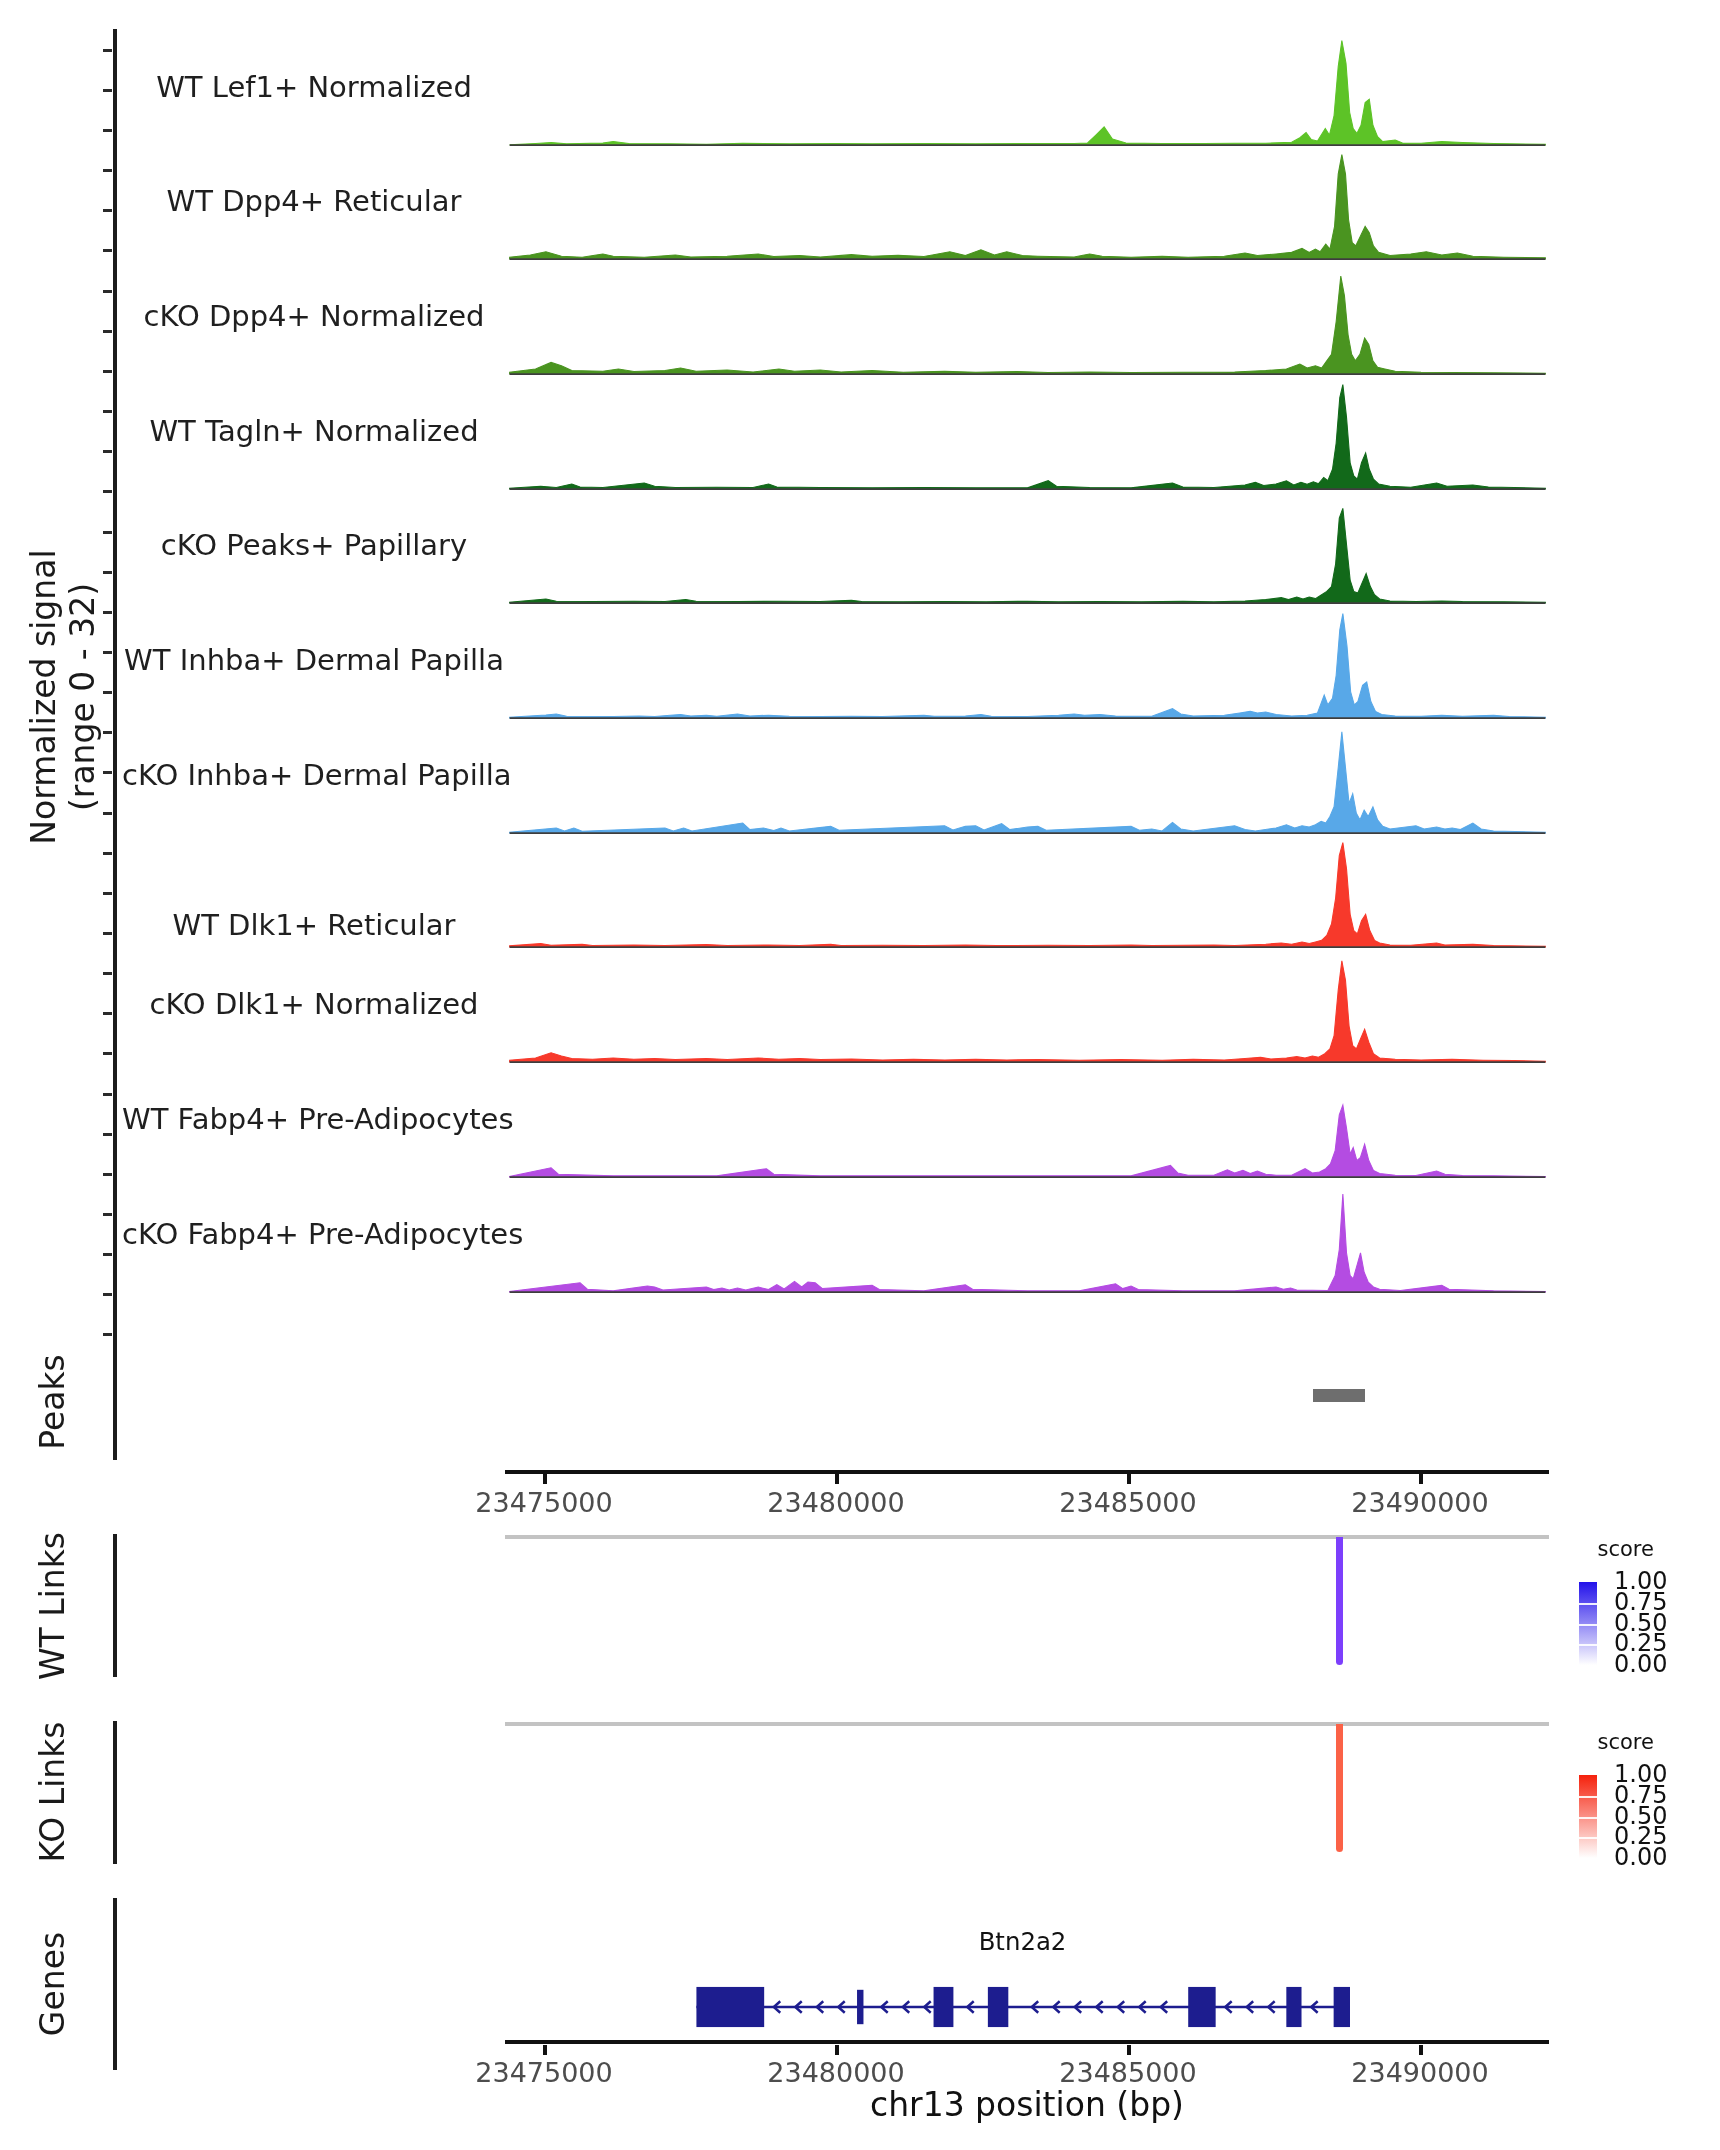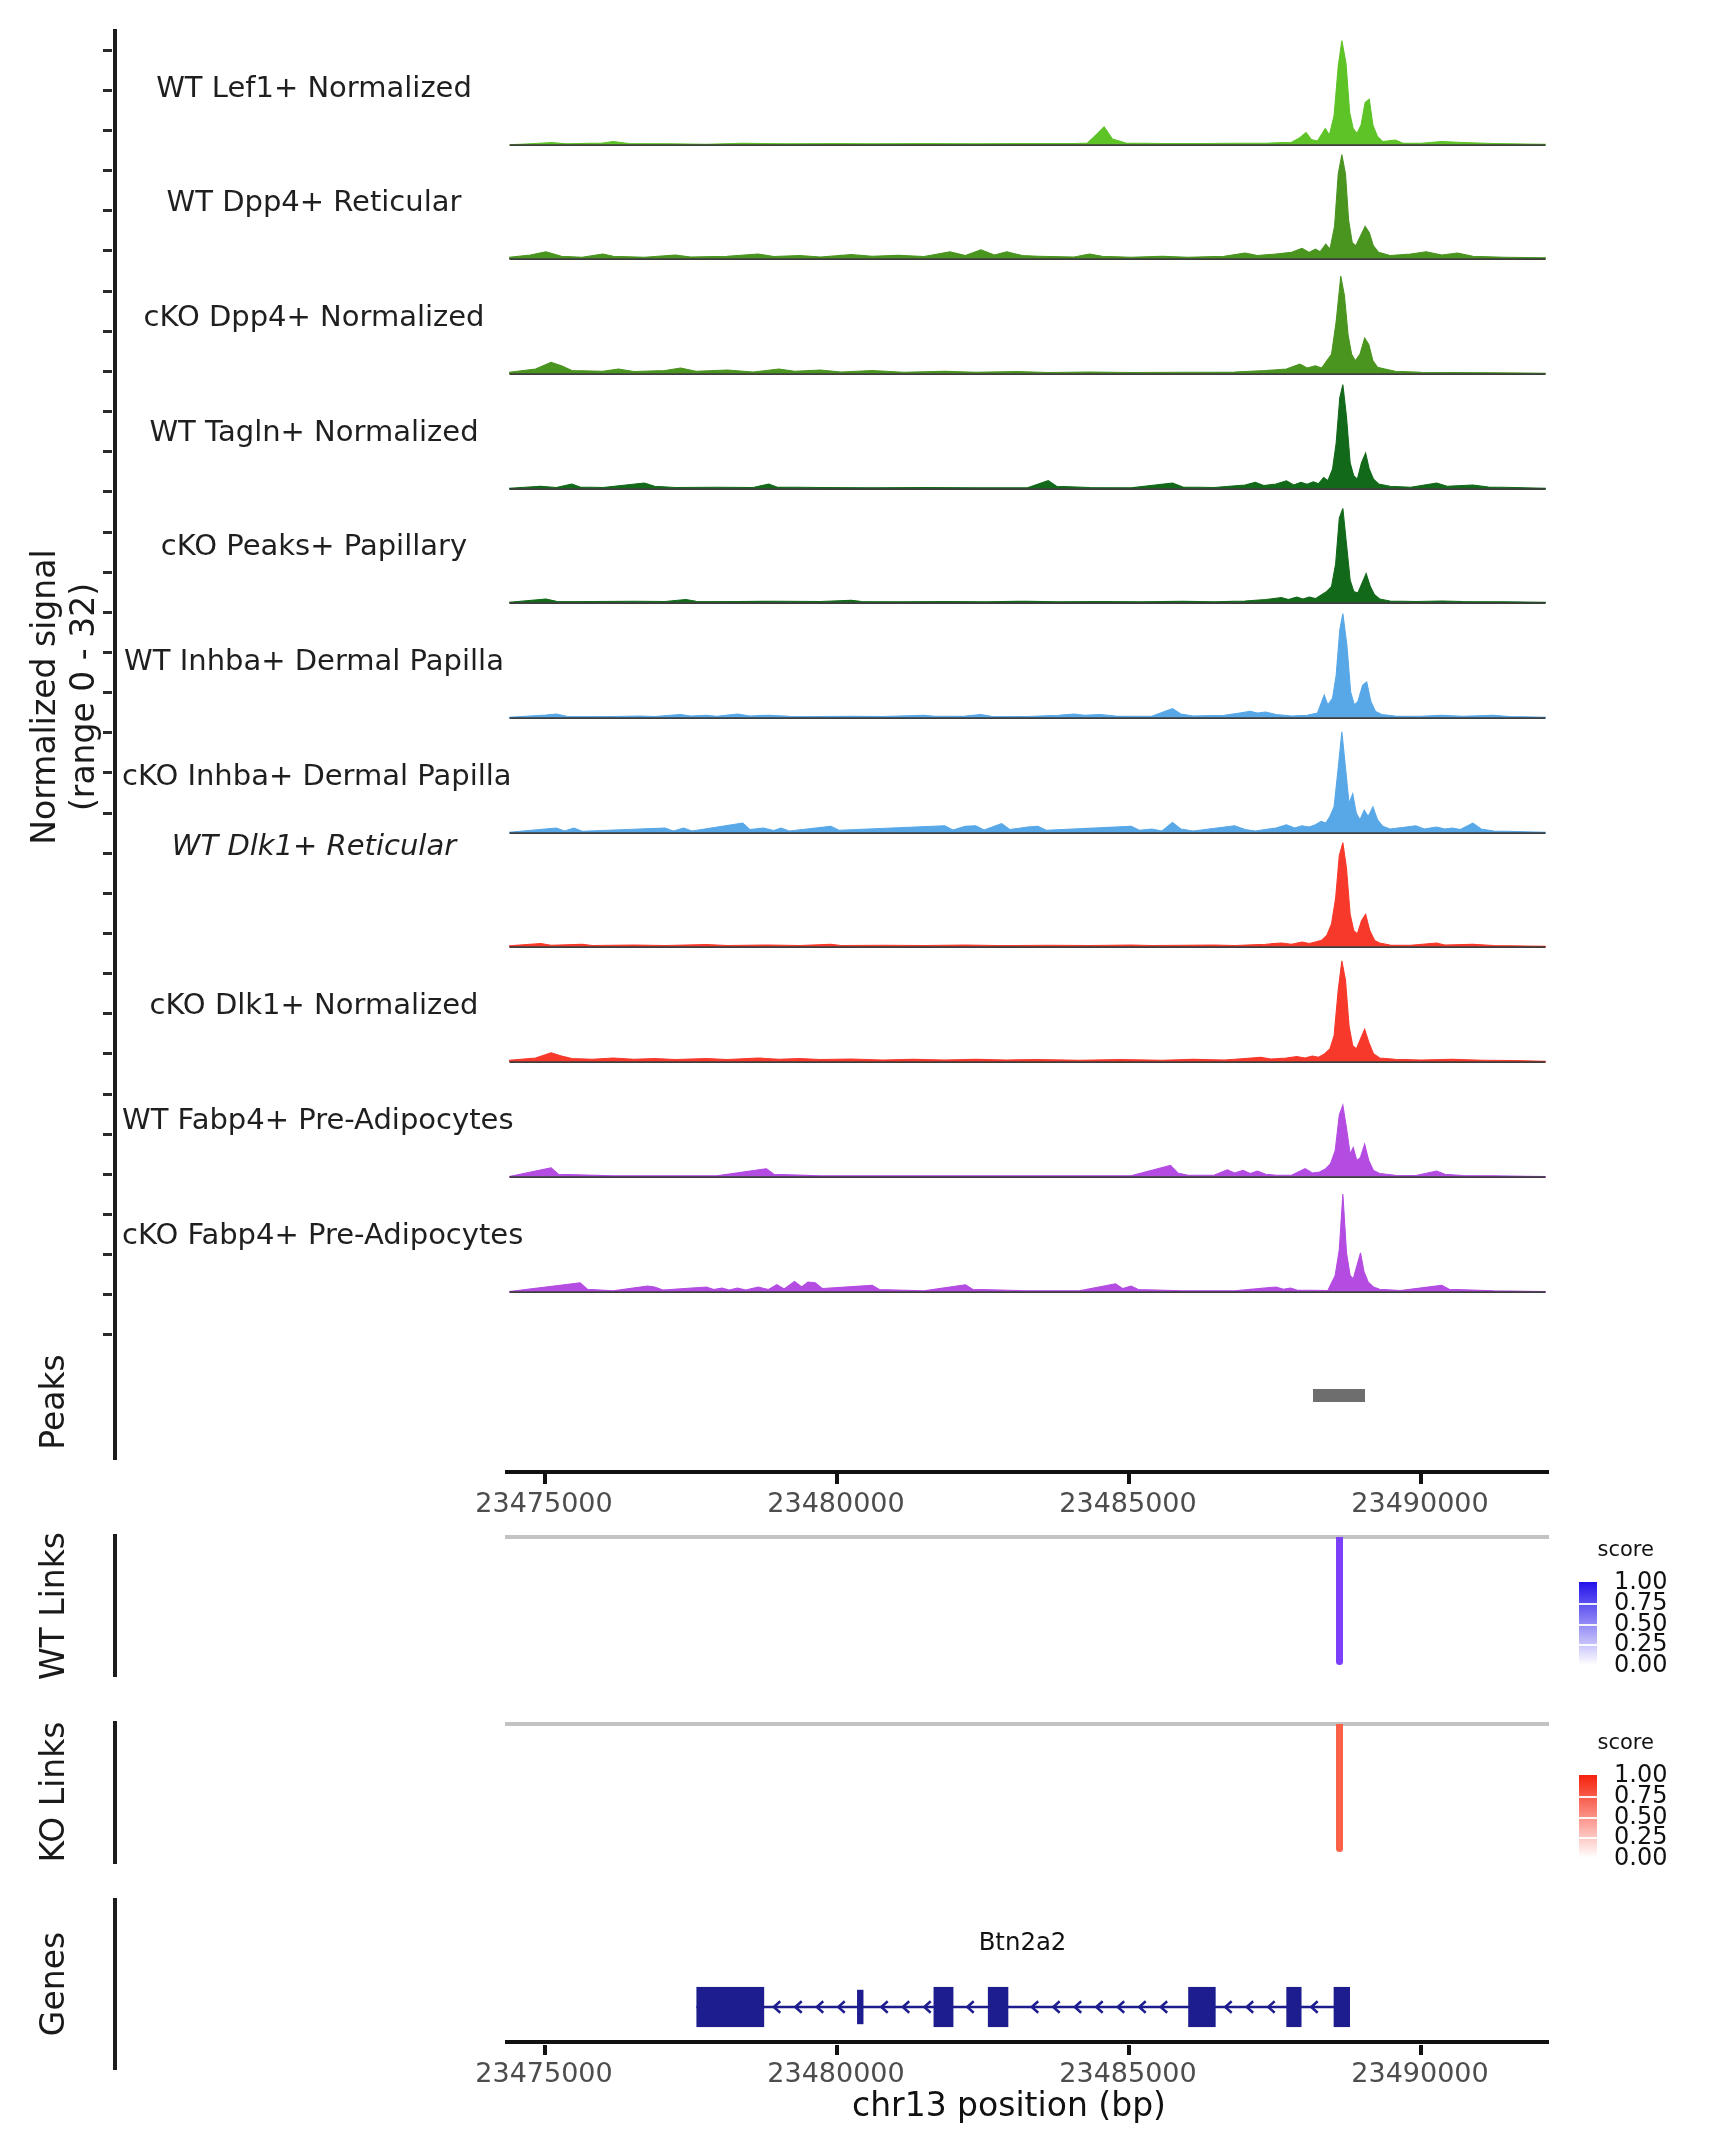--- a/index.html
+++ b/index.html
@@ -25,21 +25,21 @@
   }
   .links-baseline{position:absolute;left:505px;width:1044px;height:3.6px;background:#c3c3c3;}
   .link-line{position:absolute;width:6.5px;border-radius:0 0 3.6px 3.6px;}
   .legend{position:absolute;left:1559px;width:158px;}
   .legend-title{font-size:21px;line-height:33px;text-align:center;width:122px;margin-left:5.7px;color:#111;}
   .legend-bar{position:absolute;left:20px;top:49px;width:18px;height:83px;}
   .legend-dash{position:absolute;left:0;width:100%;height:2.2px;background:#ffffff;opacity:.9;}
   .legend-val{position:absolute;left:55px;width:93px;height:21.5px;font-size:24px;line-height:21.5px;color:#111;text-align:left;}
   .peaks-bar{position:absolute;top:1389px;height:13px;}
   .gene-name{position:absolute;font-size:24.4px;height:29px;line-height:29px;text-align:center;color:#111;}
-  .chr-label{position:absolute;left:487px;width:1044px;text-align:center;font-size:33px;color:#111;}
+  .chr-label{position:absolute;left:505px;width:1044px;text-align:center;font-size:33px;color:#111;}
 </style>
 </head>
 <body>
 
 <div id="figure">
 
   <div class="vline" style="left:113px;top:29px;width:3.6px;height:1337px;"></div>
   <div id="yticks">
       <div class="ytick" style="top: 49px;"></div>
       <div class="ytick" style="top: 89px;"></div>
@@ -110,21 +110,21 @@
       <div class="track-label" style="top: 643px;">WT Inhba+ Dermal Papilla</div>
       <svg class="track-svg" viewBox="0 0 1450 154" style="top: 610px;">
         <polygon points="0,151 0.0,150.1 50.8,146.9 65.3,145.5 79.8,148.7 145.0,149.2 181.3,148.3 203.0,149.2 224.8,147.3 239.3,146.4 253.7,148.3 275.5,147.3 290.0,148.7 319.0,145.5 336.4,148.3 362.5,147.3 391.5,148.7 435.0,149.2 478.5,148.7 522.0,149.2 580.0,147.3 594.5,148.7 638.0,148.3 659.8,146.4 674.3,148.7 725.0,149.2 768.5,147.3 790.3,145.5 804.8,147.3 826.5,146.4 848.3,148.3 899.0,148.7 928.0,138.2 939.6,145.5 957.0,148.3 1000.5,147.3 1022.2,144.2 1036.8,141.9 1046.9,144.2 1058.5,142.8 1073.0,146.4 1094.8,148.3 1116.5,147.3 1131.0,144.2 1140.4,119.1 1145.5,132.8 1152.0,123.6 1157.1,91.7 1162.2,27.8 1166.5,5.0 1172.3,50.6 1177.4,114.5 1182.5,132.8 1187.5,128.2 1194.1,105.4 1199.9,100.8 1205.7,128.2 1212.2,141.9 1220.9,146.4 1239.8,148.3 1276.0,148.7 1305.0,147.3 1334.0,148.7 1377.5,147.3 1399.3,149.2 1450.0,150.1 1450,151" fill="#58a8e8" stroke="#58a8e8" stroke-width="1.5"></polygon>
         <line x1="0" x2="1450" y1="151.5" y2="151.5" stroke="#3d3d3d" stroke-width="2.5"></line>
       </svg>
       <div class="track-label" style="top: 758px;">cKO Inhba+ Dermal Papilla</div>
       <svg class="track-svg" viewBox="0 0 1450 154" style="top: 725px;">
         <polygon points="0,151 0.0,150.1 65.3,144.2 76.8,148.3 89.9,144.2 101.5,148.7 217.5,144.2 229.1,148.3 243.6,144.2 255.2,148.3 326.3,137.3 336.4,146.4 355.3,144.2 369.8,147.8 379.9,144.2 391.5,148.3 449.5,141.9 461.1,147.3 609.0,141.0 620.6,146.9 638.0,141.9 652.5,141.0 664.1,146.9 688.8,138.2 700.4,146.4 725.0,142.8 739.5,141.9 751.1,147.3 870.0,141.9 881.6,147.3 899.0,145.5 913.5,148.3 928.0,136.4 939.6,145.5 957.0,148.3 1015.0,141.0 1029.5,146.4 1044.0,148.3 1073.0,144.2 1087.5,139.6 1099.1,144.2 1109.3,141.0 1119.4,142.8 1128.1,139.6 1136.1,135.0 1142.6,137.3 1148.4,128.2 1154.2,114.5 1160.0,59.8 1165.1,9.6 1170.2,59.8 1175.2,109.9 1180.3,96.3 1185.4,123.6 1190.4,132.8 1196.3,119.1 1202.0,128.2 1208.6,114.5 1215.1,132.8 1222.3,141.9 1232.5,145.5 1268.8,141.0 1280.3,145.5 1297.8,142.8 1309.4,145.5 1319.5,144.2 1331.1,146.4 1348.5,137.3 1360.1,145.5 1377.5,148.3 1450.0,150.1 1450,151" fill="#58a8e8" stroke="#58a8e8" stroke-width="1.5"></polygon>
         <line x1="0" x2="1450" y1="151.5" y2="151.5" stroke="#3d3d3d" stroke-width="2.5"></line>
       </svg>
-      <div class="track-label" style="top: 828px; font-style: italic;">WT Dlk1+ Reticular</div>
+      <div class="track-label" style="top: 908px;">WT Dlk1+ Reticular</div>
       <svg class="track-svg" viewBox="0 0 1450 154" style="top: 839px;">
         <polygon points="0,151 0.0,149.6 43.5,146.4 58.0,148.7 101.5,147.3 116.0,149.2 174.0,148.3 217.5,149.2 275.5,147.8 304.5,149.2 362.5,148.3 406.0,149.2 449.5,147.3 464.0,149.2 522.0,148.7 580.0,149.2 638.0,148.3 681.5,149.2 754.0,148.7 812.0,149.2 870.0,148.3 899.0,149.2 942.5,148.7 986.0,148.3 1015.0,149.2 1058.5,147.3 1080.3,145.5 1094.8,147.3 1109.3,144.2 1119.4,146.4 1128.1,144.2 1136.8,141.9 1144.0,135.0 1150.6,119.1 1156.4,82.6 1161.5,23.3 1166.5,5.0 1171.6,41.5 1176.7,105.4 1181.8,128.2 1186.8,132.8 1192.6,114.5 1198.4,105.4 1204.2,128.2 1210.8,141.9 1218.0,145.5 1232.5,148.3 1261.5,148.7 1297.8,145.5 1309.4,148.3 1348.5,147.3 1377.5,149.2 1450.0,150.1 1450,151" fill="#f7392b" stroke="#f7392b" stroke-width="1.5"></polygon>
         <line x1="0" x2="1450" y1="151.5" y2="151.5" stroke="#3d3d3d" stroke-width="2.5"></line>
       </svg>
       <div class="track-label" style="top: 987px;">cKO Dlk1+ Normalized</div>
       <svg class="track-svg" viewBox="0 0 1450 154" style="top: 954px;">
         <polygon points="0,151 0.0,148.7 36.3,145.5 58.0,138.2 72.5,142.8 87.0,146.4 116.0,147.3 145.0,145.5 174.0,147.3 203.0,146.4 232.0,147.8 275.5,146.4 304.5,147.8 348.0,145.5 377.0,147.3 406.0,146.4 435.0,147.8 478.5,146.9 522.0,148.3 565.5,147.3 609.0,148.3 652.5,147.3 696.0,148.3 739.5,147.8 797.5,148.7 855.5,147.8 913.5,148.7 957.0,147.3 1000.5,148.3 1029.5,146.4 1051.3,144.6 1065.8,146.9 1087.5,145.5 1102.0,143.7 1113.6,145.5 1123.8,142.8 1132.5,144.6 1141.2,139.6 1148.4,132.8 1154.2,114.5 1160.0,50.6 1165.1,9.6 1170.2,36.9 1175.2,100.8 1180.3,128.2 1185.4,132.8 1191.2,119.1 1197.0,105.4 1202.8,123.6 1209.3,139.6 1218.0,145.5 1239.8,147.3 1276.0,148.3 1319.5,147.3 1363.0,148.7 1406.5,149.2 1450.0,150.1 1450,151" fill="#f7392b" stroke="#f7392b" stroke-width="1.5"></polygon>
         <line x1="0" x2="1450" y1="151.5" y2="151.5" stroke="#3d3d3d" stroke-width="2.5"></line>
       </svg>
       <div class="track-label" style="top: 1102px;">WT Fabp4+ Pre-Adipocytes</div>

